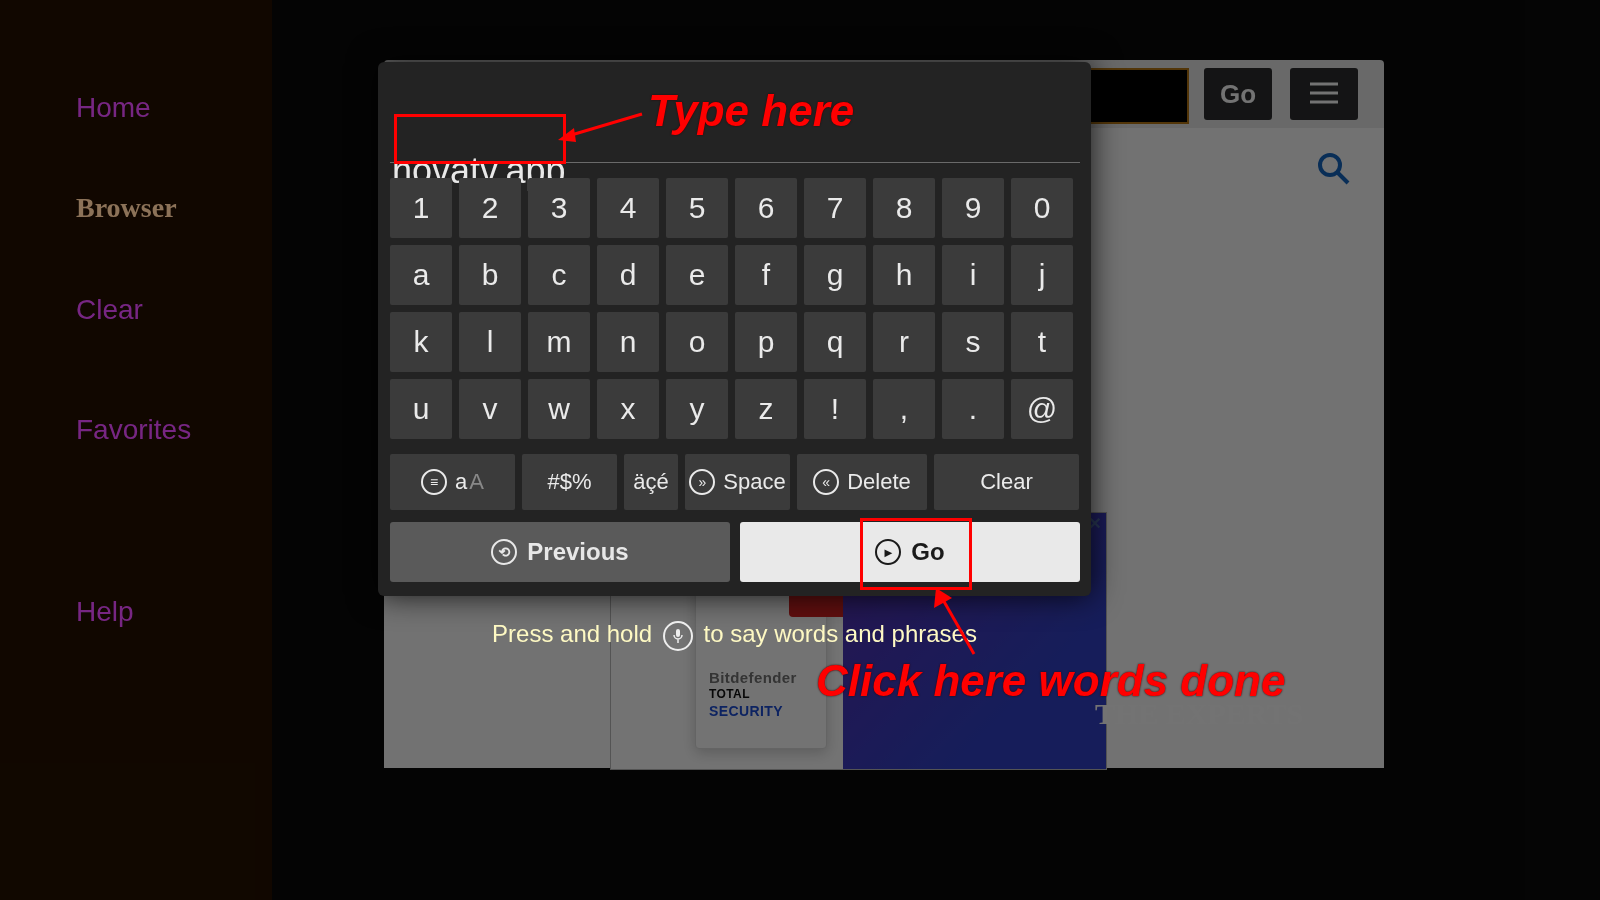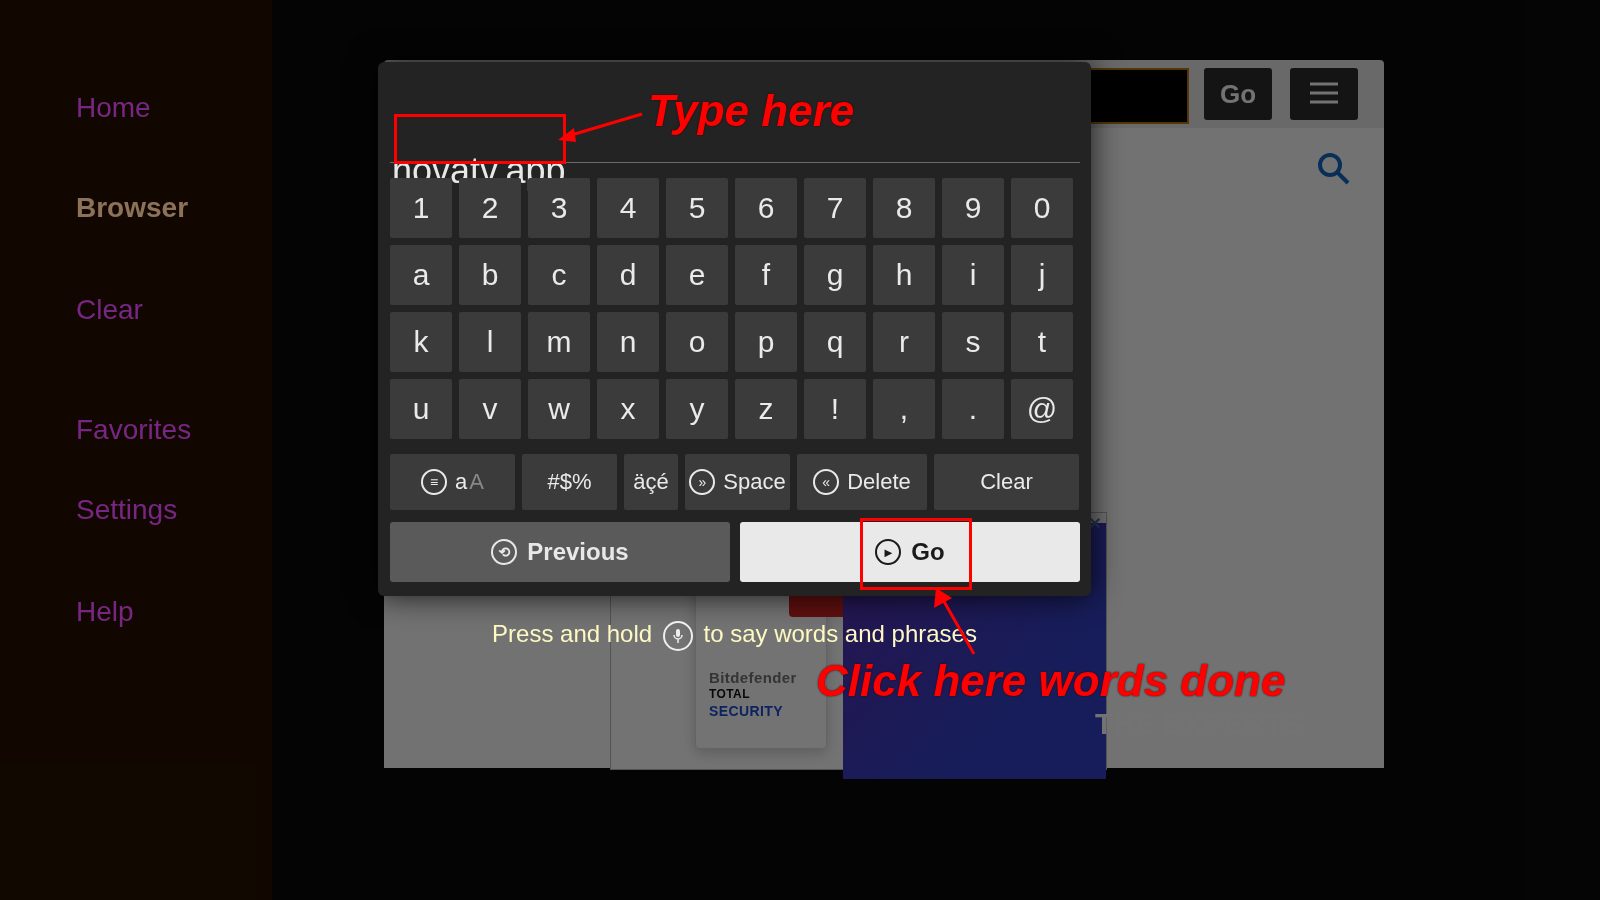--- a/index.html
+++ b/index.html
@@ -1,34 +1,34 @@
 <!DOCTYPE html>
 <html><head>
 <meta charset="utf-8">
 <style>
   html,body{margin:0;padding:0;width:1600px;height:900px;overflow:hidden;background:#000;font-family:"Amazon Ember","Helvetica Neue",Arial,sans-serif;}
   
   .sidenav{position:absolute;left:0;top:0;width:272px;height:900px;background:#1f0e00;}
   .dim-overlay{position:absolute;left:0;top:0;width:272px;height:900px;background:rgba(0,0,0,0.45);z-index:30;} 
   .sidenav .item{position:absolute;left:76px;font-size:28px;color:#d946ef;font-weight:400;width:196px;}
-  .sidenav .item.active{color:#ffcfa0;font-weight:700;}
+  .sidenav .item.active{color:#ffcfa0;font-weight:700;font-family:Liberation Serif, serif;}
   
   .browser{position:absolute;left:272px;top:0;width:1328px;height:900px;background:#0a0a0a;}
   .dim-main{position:absolute;left:272px;top:0;width:1328px;height:900px;background:rgba(0,0,0,0.55);z-index:30;}
   .toolbar{position:absolute;left:384px;top:60px;width:1000px;height:68px;background:#e8e8e8;border-radius:4px 4px 0 0;}
   .url-bar{position:absolute;left:430px;top:68px;width:755px;height:52px;background:#000;border:2px solid #b97815;}
   .go-toolbar{position:absolute;left:1204px;top:68px;width:68px;height:52px;background:#2d2e2f;color:#fff;font-size:26px;font-weight:600;text-align:center;line-height:52px;border-radius:3px;}
   .menu-toolbar{position:absolute;left:1290px;top:68px;width:68px;height:52px;background:#2d2e2f;color:#fff;text-align:center;border-radius:3px;}
   .menu-toolbar svg{margin-top:14px;}
   .page-bg{position:absolute;left:384px;top:128px;width:1000px;height:640px;background:#fcfcfc;}
   .mag{position:absolute;left:1315px;top:150px;}
   .ad-frame{position:absolute;left:610px;top:512px;width:495px;height:256px;border:1px solid #bbb;}
   .ad-x{position:absolute;right:2px;top:2px;width:18px;height:18px;color:#5a7ab9;font-size:16px;line-height:18px;text-align:center;font-weight:700;}
   .ad-left{position:absolute;left:0;top:0;width:232px;height:256px;background:#fff;}
-  .ad-right{position:absolute;left:232px;top:10px;width:263px;height:256px;background:linear-gradient(135deg,#5a2db0 0%,#3142c7 70%);}
+  .ad-right{position:absolute;left:232px;top:0;width:263px;height:256px;background:linear-gradient(135deg,#5a2db0 0%,#3142c7 70%);font-family:Liberation Serif, serif;}
   .ad-box{position:absolute;left:84px;top:40px;width:130px;height:194px;background:#fff;border:1px solid #ddd;border-radius:4px;box-shadow:0 4px 14px rgba(0,0,0,0.2);}
   .ad-red{position:absolute;left:178px;top:44px;width:60px;height:60px;background:#d62323;border-radius:4px;}
   .ad-title1{position:absolute;left:98px;top:156px;font-size:15px;font-weight:800;letter-spacing:0.4px;color:#737373;}
   .ad-title2{position:absolute;left:98px;top:174px;font-size:12px;font-weight:800;letter-spacing:0.4px;color:#111;}
   .ad-title3{position:absolute;left:98px;top:190px;font-size:14px;font-weight:800;letter-spacing:0.4px;color:#1d4ed8;}
   .ad-headline{position:absolute;left:252px;top:184px;width:230px;color:#fff;font-size:30px;font-weight:800;text-align:left;line-height:34px;}
   
   .kb{position:absolute;left:378px;top:62px;width:713px;height:534px;background:#232323;border-radius:6px;z-index:50;box-shadow:0 0 30px rgba(0,0,0,0.8);}
   .kb-input-row{position:absolute;left:12px;top:46px;width:690px;height:54px;border-bottom:1px solid #6a6a6a;}
   .kb-input{position:absolute;left:0;top:0;font-size:36px;color:#e8e8e8;padding-left:2px;font-weight:400;margin-top:42px;}
@@ -60,21 +60,20 @@
   .circ{display:inline-flex;width:22px;height:22px;border:2px solid currentColor;border-radius:50%;align-items:center;justify-content:center;font-size:14px;}
 </style>
 </head>
 <body>
 
 <div class="sidenav">
   <div class="item" style="top:92px">Home</div>
   <div class="item active" style="top:192px">Browser</div>
   <div class="item" style="top:294px">Clear</div>
   <div class="item" style="top:414px">Favorites</div>
-  <div class="item" style="top:494px">Settings</div>
   <div class="item" style="top:596px">Help</div>
 </div>
 
 <div class="browser"></div>
 <div class="toolbar"></div>
 <div class="url-bar"></div>
 <div class="go-toolbar">Go</div>
 <div class="menu-toolbar">
   <svg width="28" height="22" viewBox="0 0 28 22">
       <path d="M0 2h28M0 11h28M0 20h28" stroke="#fff" stroke-width="3"></path>

